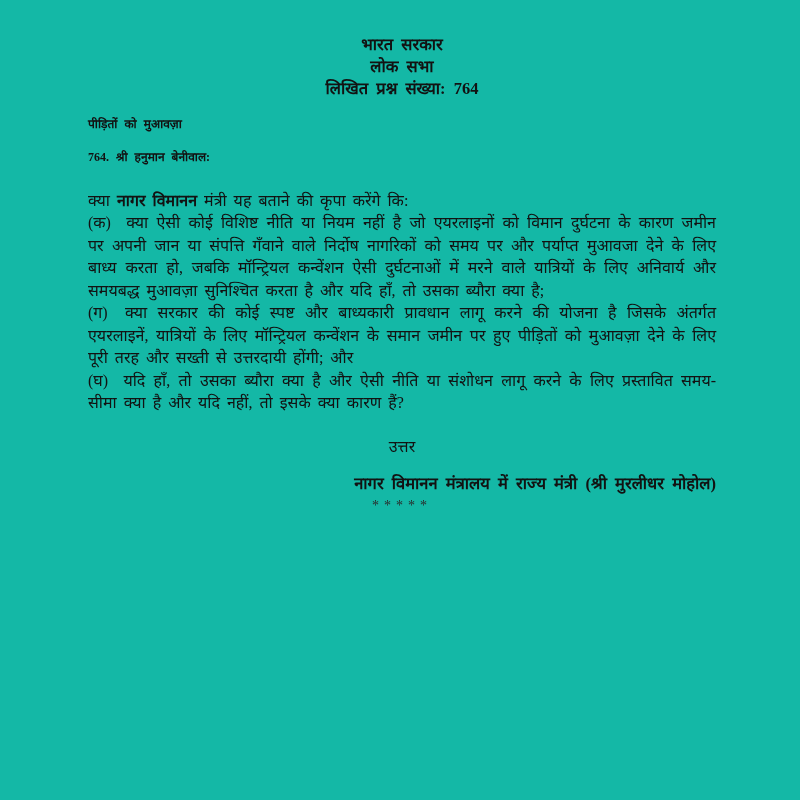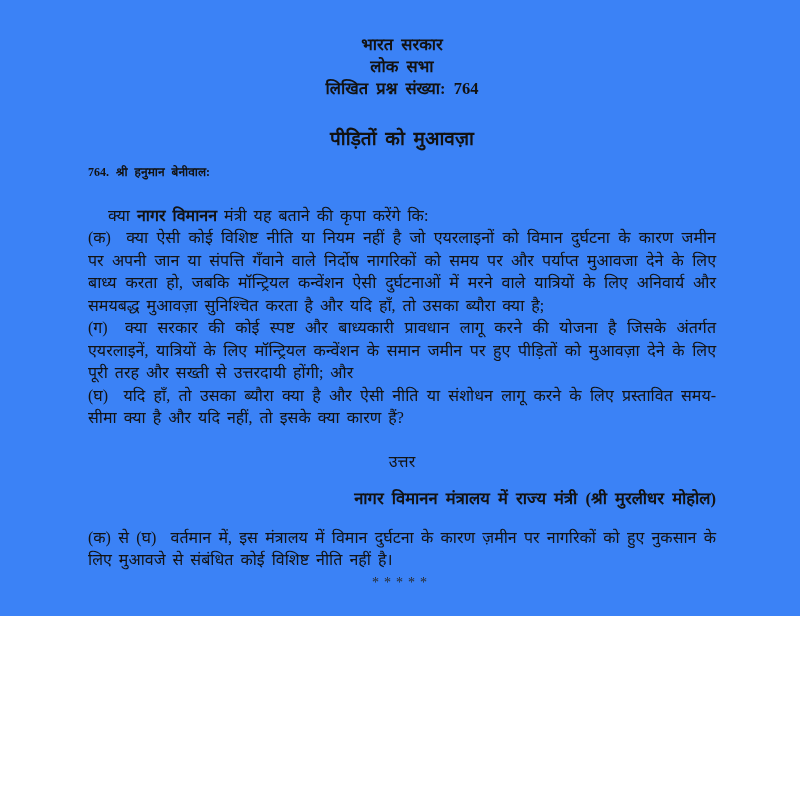--- a/index.html
+++ b/index.html
@@ -4,52 +4,50 @@
 <style>
   * { margin: 0; padding: 0; box-sizing: border-box; }
   html, body {
     width: 800px; height: 800px;
     background: #ffffff;
     font-family: "Liberation Serif", "DejaVu Serif", serif;
     color: #121212;
     overflow: hidden;
   }
   .page {
-    width: 800px; height: 616px;
-    background: #3b82f6;
+    width: 800px; height: 800px;
+    background: #14b8a6;
     padding: 34px 84px 10px 88px;
   }
   .doc-header {
     text-align: center;
     font-weight: bold;
     font-size: 16.5px;
     line-height: 22px;
     word-spacing: 4px;
   }
   .doc-title {
-    text-align: center;
     font-weight: bold;
-    font-size: 19px;
+    font-size: 12px;
     line-height: 22px;
-    margin-top: 28px;
+    margin-top: 13px;
     word-spacing: 4px;
   }
   .member-line {
     font-weight: bold;
     font-size: 12px;
     line-height: 22px;
     margin-top: 11px;
     word-spacing: 4px;
   }
   .intro {
     font-size: 16px;
     line-height: 22px;
     margin-top: 22px;
     word-spacing: 3px;
-    margin-left: 20px;
   }
   .bold { font-weight: bold; }
   .q-para, .a-para {
     font-size: 16px;
     line-height: 22.5px;
     text-align: justify;
     word-spacing: 3px;
   }
   .q-label, .a-label { margin-right: 7px; }
   .answer-heading {
@@ -111,20 +109,16 @@
 
   <p class="q-para">
     <span class="q-label">(घ)</span>
     <span>यदि हाँ, तो उसका ब्यौरा क्या है और ऐसी नीति या संशोधन लागू करने के लिए प्रस्तावित समय-सीमा क्या है और यदि नहीं, तो इसके क्या कारण हैं?</span>
   </p>
 
   <div class="answer-heading">उत्तर</div>
 
   <div class="minister-line">नागर विमानन मंत्रालय में राज्य मंत्री (श्री मुरलीधर मोहोल)</div>
 
-  <p class="a-para">
-    <span class="a-label">(क) से (घ)</span>
-    <span>वर्तमान में, इस मंत्रालय में विमान दुर्घटना के कारण ज़मीन पर नागरिकों को हुए नुकसान के लिए मुआवजे से संबंधित कोई विशिष्ट नीति नहीं है।</span>
-  </p>
 
   <div class="end-mark">*****</div>
 
 </div>
 
 </body></html>

